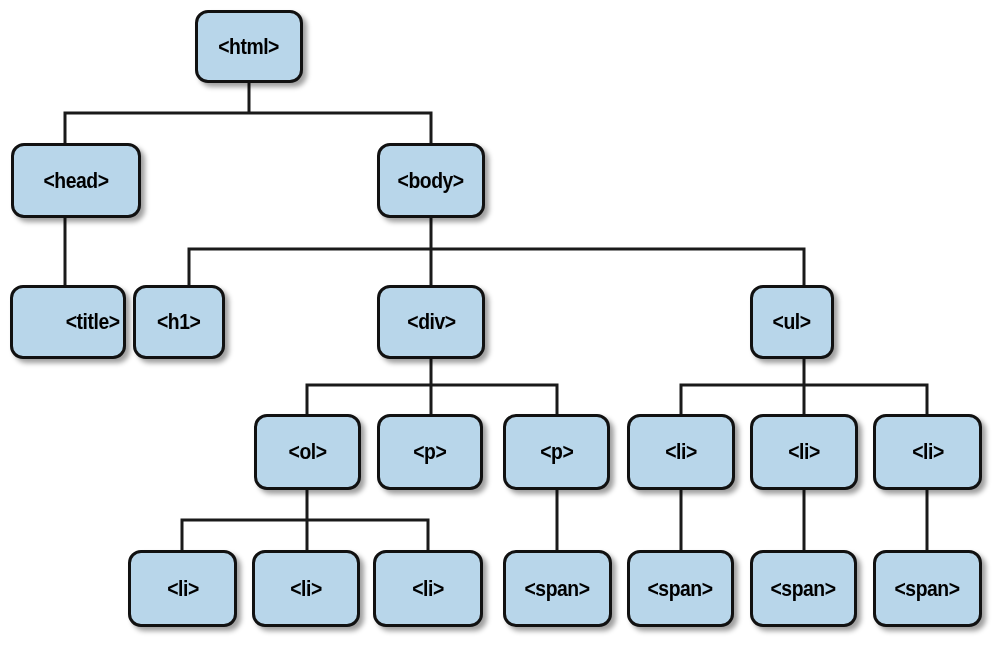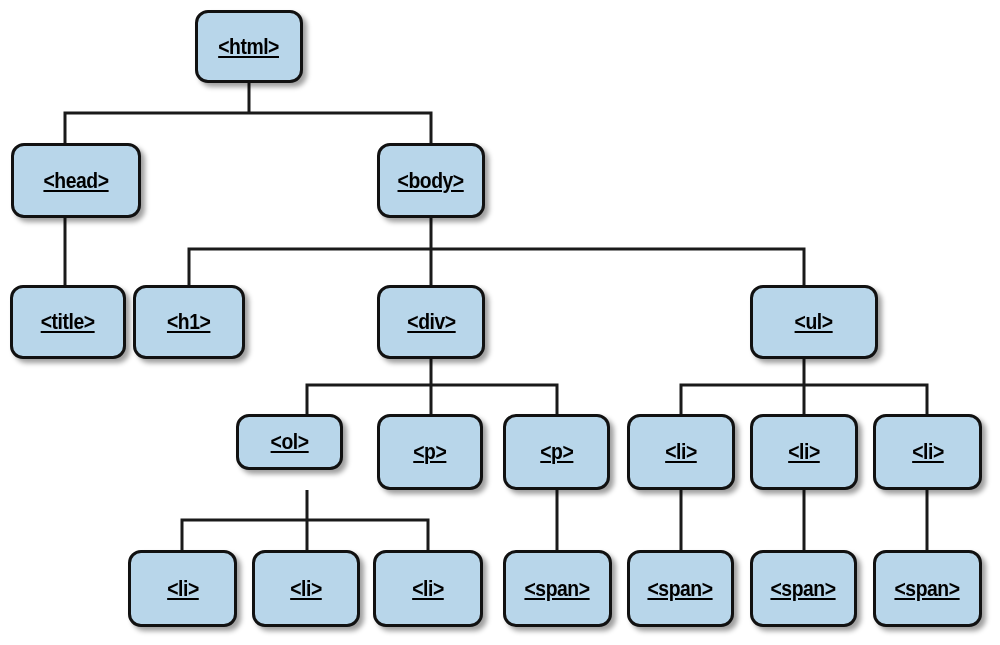--- a/index.html
+++ b/index.html
@@ -32,21 +32,20 @@
   .node {
     position: absolute;
     background: var(--node-fill, #b8d6ea);
     border: 3.5px solid var(--node-border, #111111);
     border-radius: 13px;
     box-shadow: 4px 4px 5px rgba(0, 0, 0, 0.38);
     display: flex;
     align-items: center;
     justify-content: center;
     box-sizing: border-box;
-    text-decoration: underline;
   }
   .node-label {
     font-weight: bold;
     font-size: 22px;
     color: var(--label-color, #000000);
     letter-spacing: -0.5px;
     transform: scaleX(0.88);
     white-space: nowrap;
   }
 </style>
@@ -69,34 +68,34 @@
     <span class="node-label">&lt;html&gt;</span>
   </div>
 
   <div class="node" style="left:11px;  top:143px; width:130px; height:75px;">
     <span class="node-label">&lt;head&gt;</span>
   </div>
   <div class="node" style="left:377px; top:143px; width:108px; height:75px;text-align:right;">
     <span class="node-label">&lt;body&gt;</span>
   </div>
 
-  <div class="node" style="left:10px;  top:285px; width:116px; height:74px;">
+  <div class="node" style="left:10px;  top:285px; width:116px; height:74px;justify-content:flex-end;">
     <span class="node-label">&lt;title&gt;</span>
   </div>
-  <div class="node" style="left:133px; top:285px; width:112px; height:74px;">
+  <div class="node" style="left:133px; top:285px; width:92px; height:74px;">
     <span class="node-label">&lt;h1&gt;</span>
   </div>
   <div class="node" style="left:377px; top:285px; width:108px; height:74px;">
     <span class="node-label">&lt;div&gt;</span>
   </div>
-  <div class="node" style="left:750px; top:285px; width:128px; height:74px;text-align:right;">
+  <div class="node" style="left:750px; top:285px; width:84px; height:74px;text-align:right;">
     <span class="node-label">&lt;ul&gt;</span>
   </div>
 
-  <div class="node" style="left:236px; top:414px; width:107px; height:56px;">
+  <div class="node" style="left:254px; top:414px; width:107px; height:76px;">
     <span class="node-label">&lt;ol&gt;</span>
   </div>
   <div class="node" style="left:377px; top:414px; width:106px; height:76px;">
     <span class="node-label">&lt;p&gt;</span>
   </div>
   <div class="node" style="left:503px; top:414px; width:107px; height:76px;">
     <span class="node-label">&lt;p&gt;</span>
   </div>
   <div class="node" style="left:627px; top:414px; width:108px; height:76px;">
     <span class="node-label">&lt;li&gt;</span>

